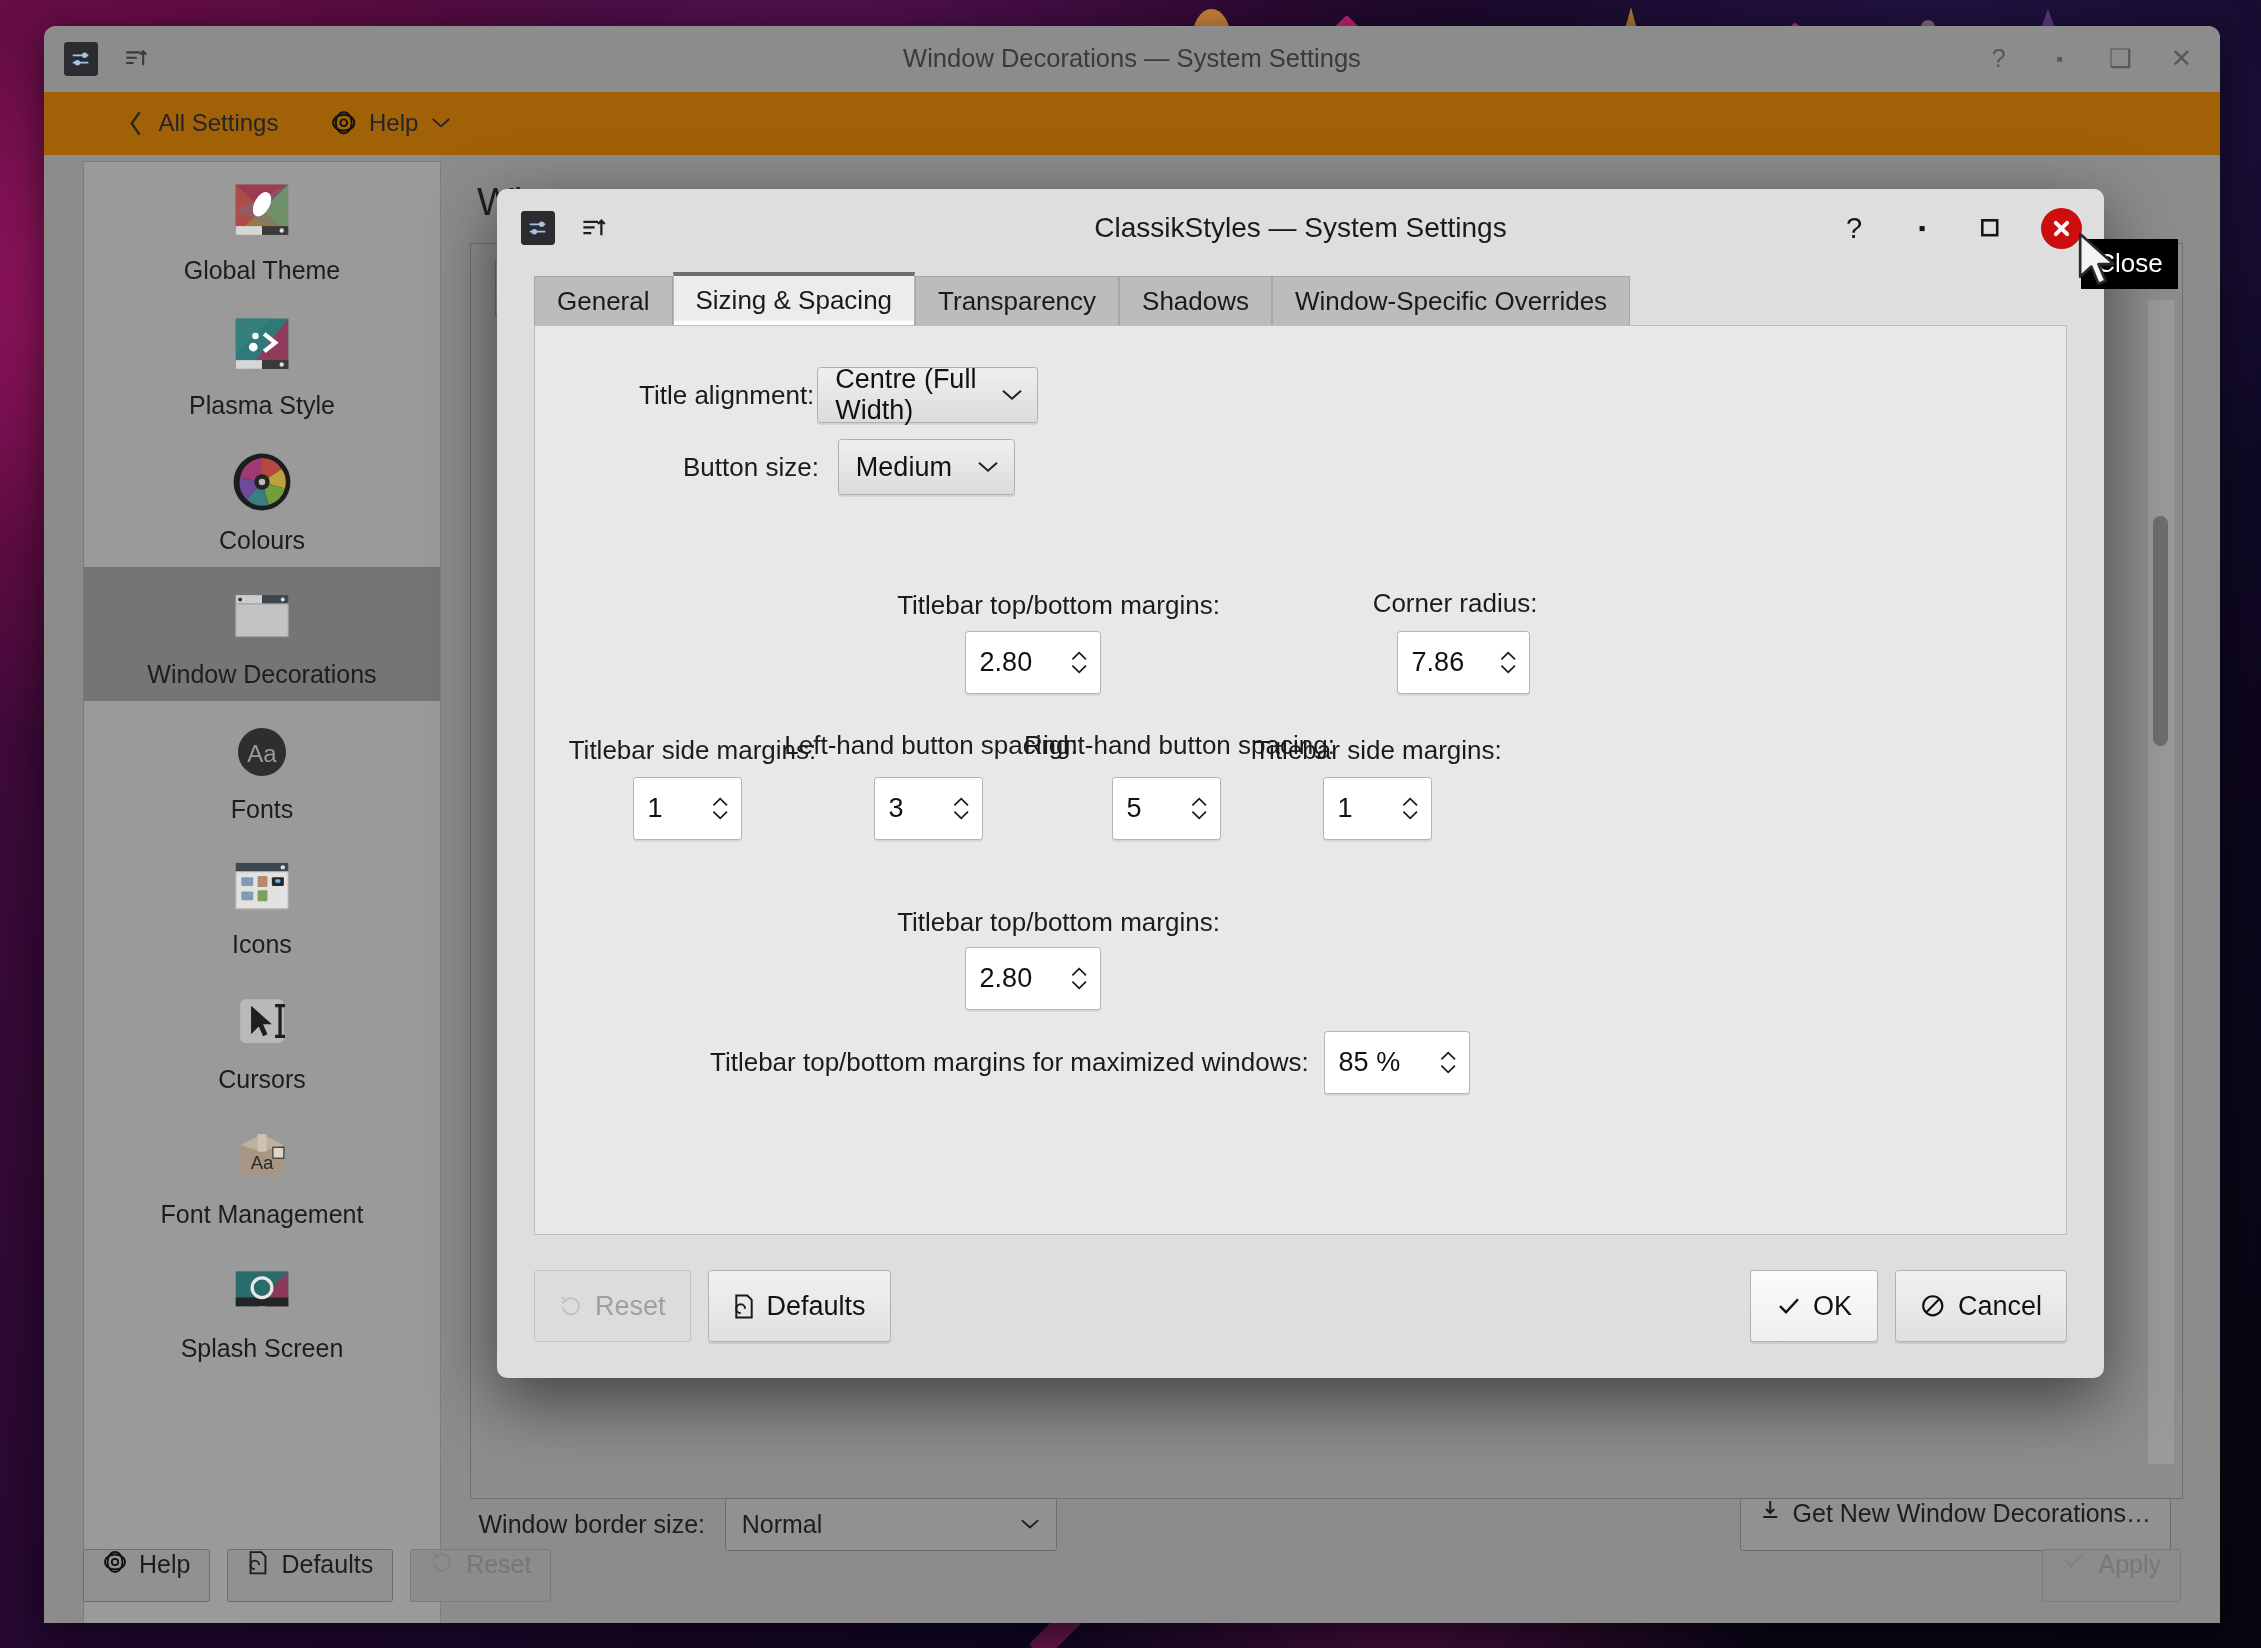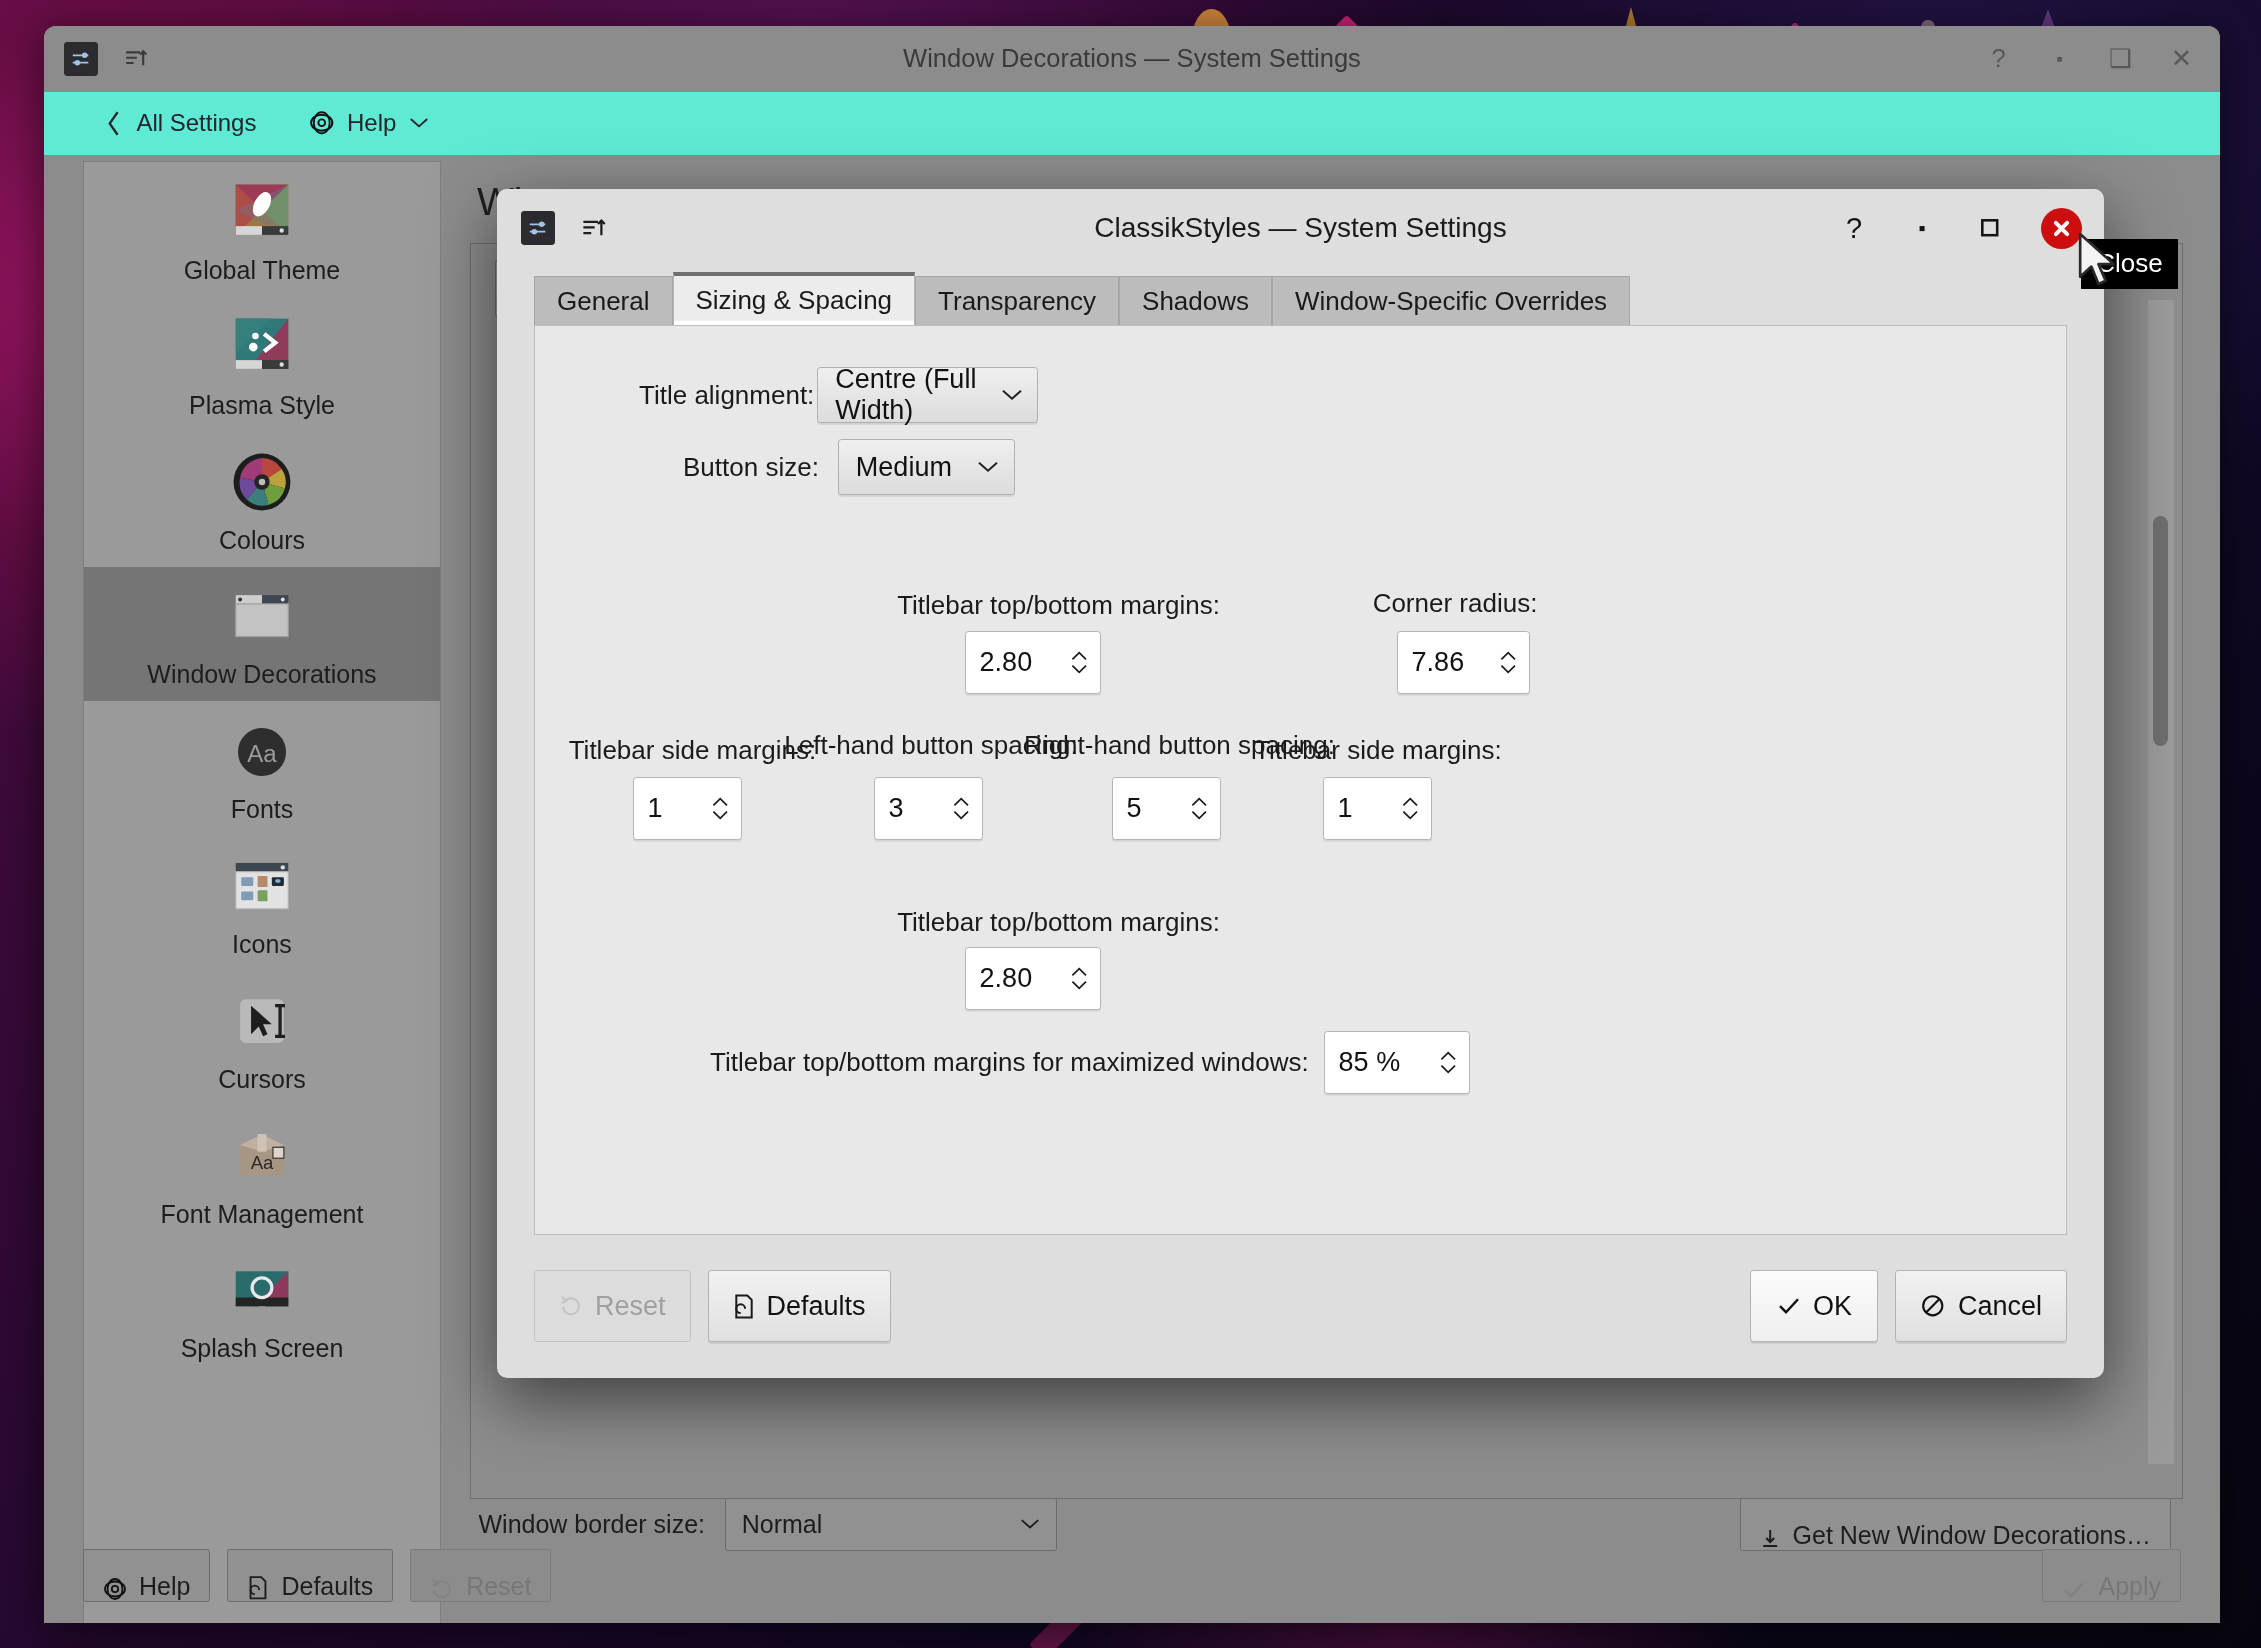--- a/index.html
+++ b/index.html
@@ -82,22 +82,22 @@
   }
   .mw-tb-btn {
     width: 29px; height: 29px;
     display: flex; align-items: center; justify-content: center;
     color: #58585c; font-size: 25.5px; line-height: 1;
   }
 
   #main-toolbar {
     height: 63px;
     display: flex; align-items: center;
-    padding-left: 60px; gap: 24px;
-    background: #5eead4;
+    padding-left: 82px; gap: 24px;
+    background: #a16207;
     color: #24242a;
   }
   .tb-item { display: flex; align-items: center; gap: 12px; font-size: 24px; }
 
   #main-body {
     position: absolute;
     left: 0; top: 129px; right: 0; bottom: 0;
     display: flex;
   }
   #sidebar {
@@ -164,21 +164,21 @@
     display: flex; align-items: center;
     padding: 0 15.3px;
     font-size: 25px; color: #1d1d1f;
     justify-content: space-between;
   }
   .mw-button {
     height: 53px;
     background: #919191;
     border: 0.9px solid #6c6c6c;
     border-radius: 2.6px;
-    display: flex; align-items: flex-end; gap: 12px;
+    display: flex; align-items: flex-start; gap: 12px;
     padding: 0 19px;
     font-size: 25px; color: #1d1d1f;
   }
   #get-new-deco { margin-left: auto; }
 
   #main-bottombar {
     position: absolute; left: 0; right: 0; bottom: 0;
     height: 95px;
     display: flex; align-items: center;
     padding: 0 39px;

